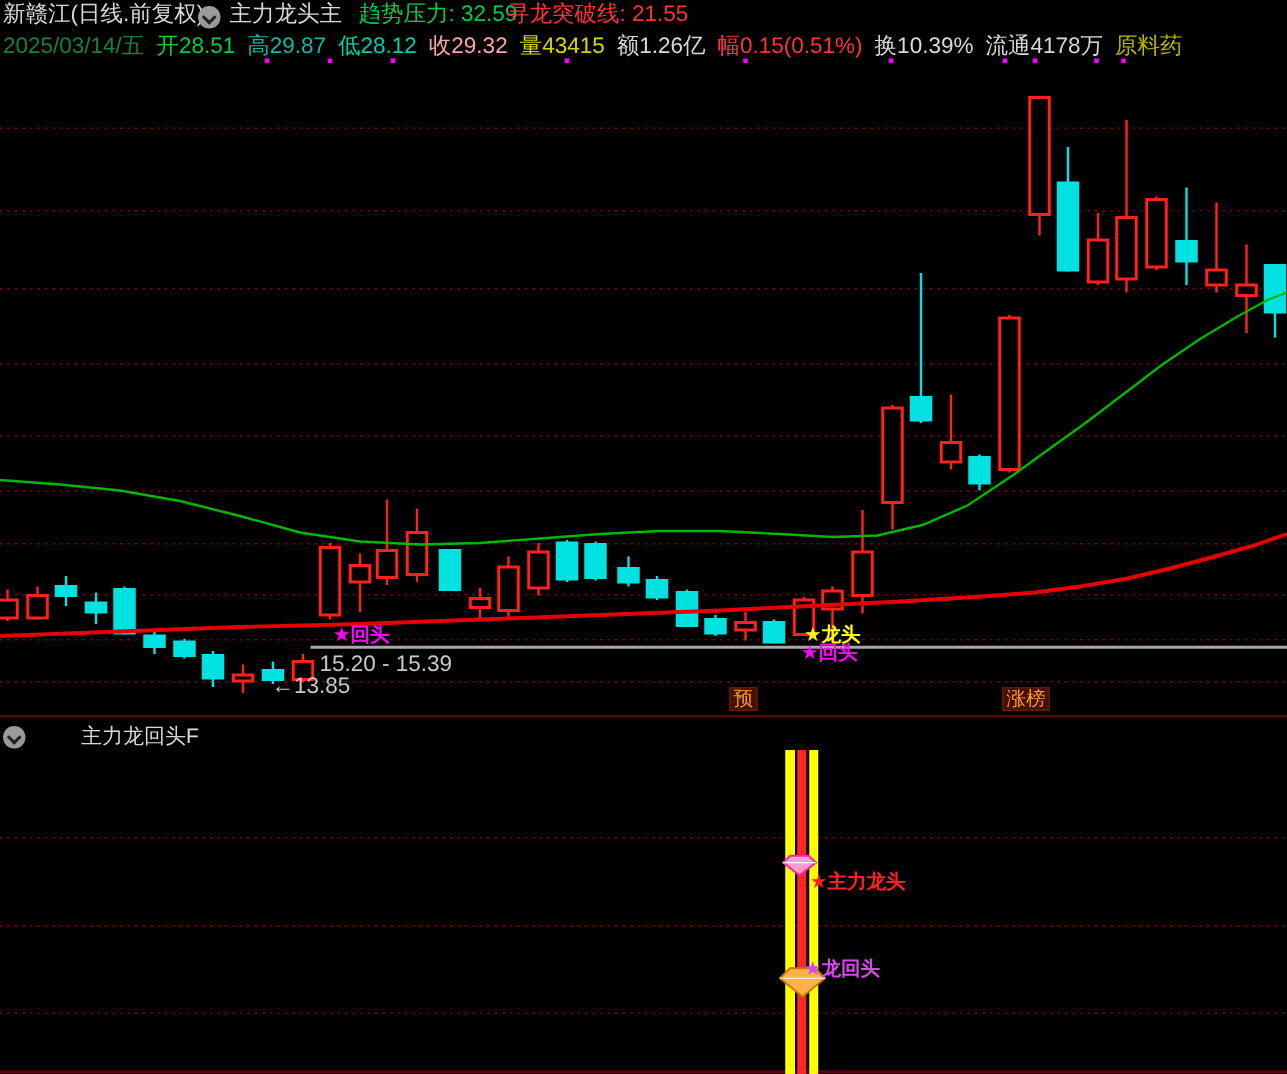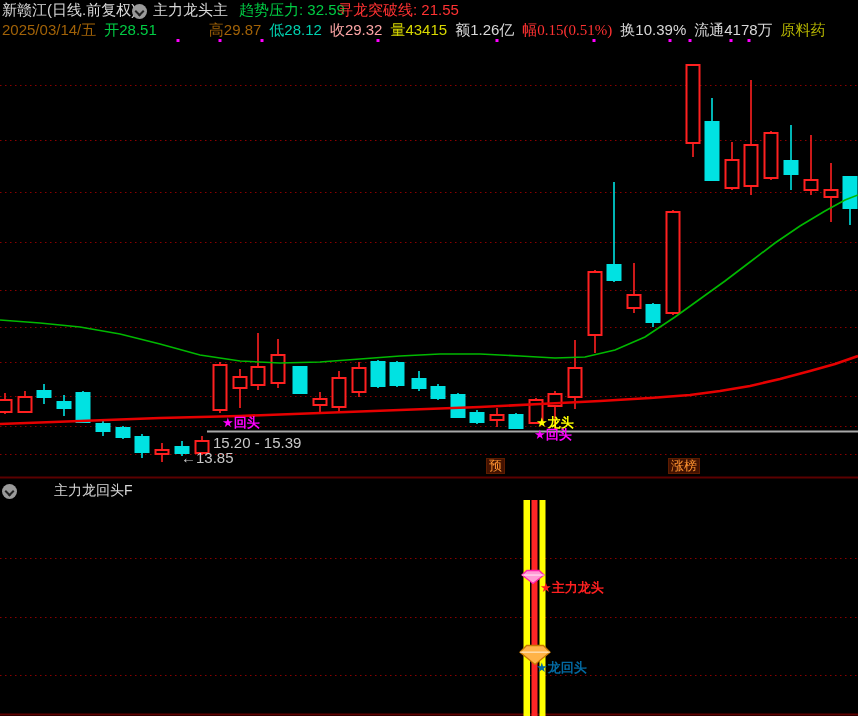--- a/index.html
+++ b/index.html
@@ -148,39 +148,39 @@
       <polyline points="520,652.15 550,652.15" stroke="#fff" stroke-width="0.8" fill="none"></polyline>
     </svg>
 
   <span class="txt r1" style="left:2px;color:#d8d8d8;">新赣江(日线.前复权)</span>
   <span class="cir" style="left:132px;top:4px;"></span>
   <span class="txt r1" style="left:153px;color:#d8d8d8;">主力龙头主</span>
   <span class="txt r1" style="left:239px;color:#00cc44;">趋势压力: 32.59</span>
   <span class="txt r1" style="left:338px;color:#ff3232;">寻龙突破线: 21.55</span>
 
   <div class="row2">
-    <span style="color:#a16207;">2025/03/14/五</span>
+    <span style="color:#15803d;">2025/03/14/五</span>
     <span style="color:#00cc44;">开28.51</span>
-    <span style="color:#a16207;margin-left:44px;">高29.87</span>
+    <span style="color:#14b8a6;">高29.87</span>
     <span style="color:#00cfae;">低28.12</span>
     <span style="color:#fca5a5;">收29.32</span>
     <span style="color:#d8d800;">量43415</span>
     <span style="color:#d8d8d8;">额1.26亿</span>
-    <span style="color:#ff3232;font-family:Liberation Serif, serif;">幅0.15(0.51%)</span>
+    <span style="color:#ff3232;">幅0.15(0.51%)</span>
     <span style="color:#d8d8d8;text-align:center;">换10.39%</span>
     <span style="color:#d8d8d8;">流通4178万</span>
     <span style="color:#b8b800;">原料药</span>
   </div>
 
   <span class="txt sig" style="left:222px;top:416px;color:#ff00ff;">★回头</span>
   <span class="txt sig" style="left:536px;top:416px;color:#ffff00;">★龙头</span>
   <span class="txt sig" style="left:534px;top:428px;color:#ff00ff;">★回头</span>
   <span class="txt gray" style="left:213px;top:435px;">15.20 - 15.39</span>
   <span class="txt gray" style="left:181px;top:450px;text-align:right;">←13.85</span>
   <span class="txt tag" style="left:486px;top:458px;">预</span>
   <span class="txt tag" style="left:668px;top:458px;">涨榜</span>
 
   <span class="cir" style="left:2px;top:484px;"></span>
   <span class="txt" style="left:22px;top:483px;font-size:14px;color:#d8d8d8;margin-left:32px;">主力龙回头F</span>
   <span class="txt sig" style="left:540px;top:581px;color:#ff2020;">★主力龙头</span>
-  <span class="txt sig" style="left:536px;top:639px;color:#0369a1;margin-top:22px;">★龙回头</span>
+  <span class="txt sig" style="left:536px;top:639px;color:#d946ef;">★龙回头</span>
 
 </div>
 
 </body></html>

